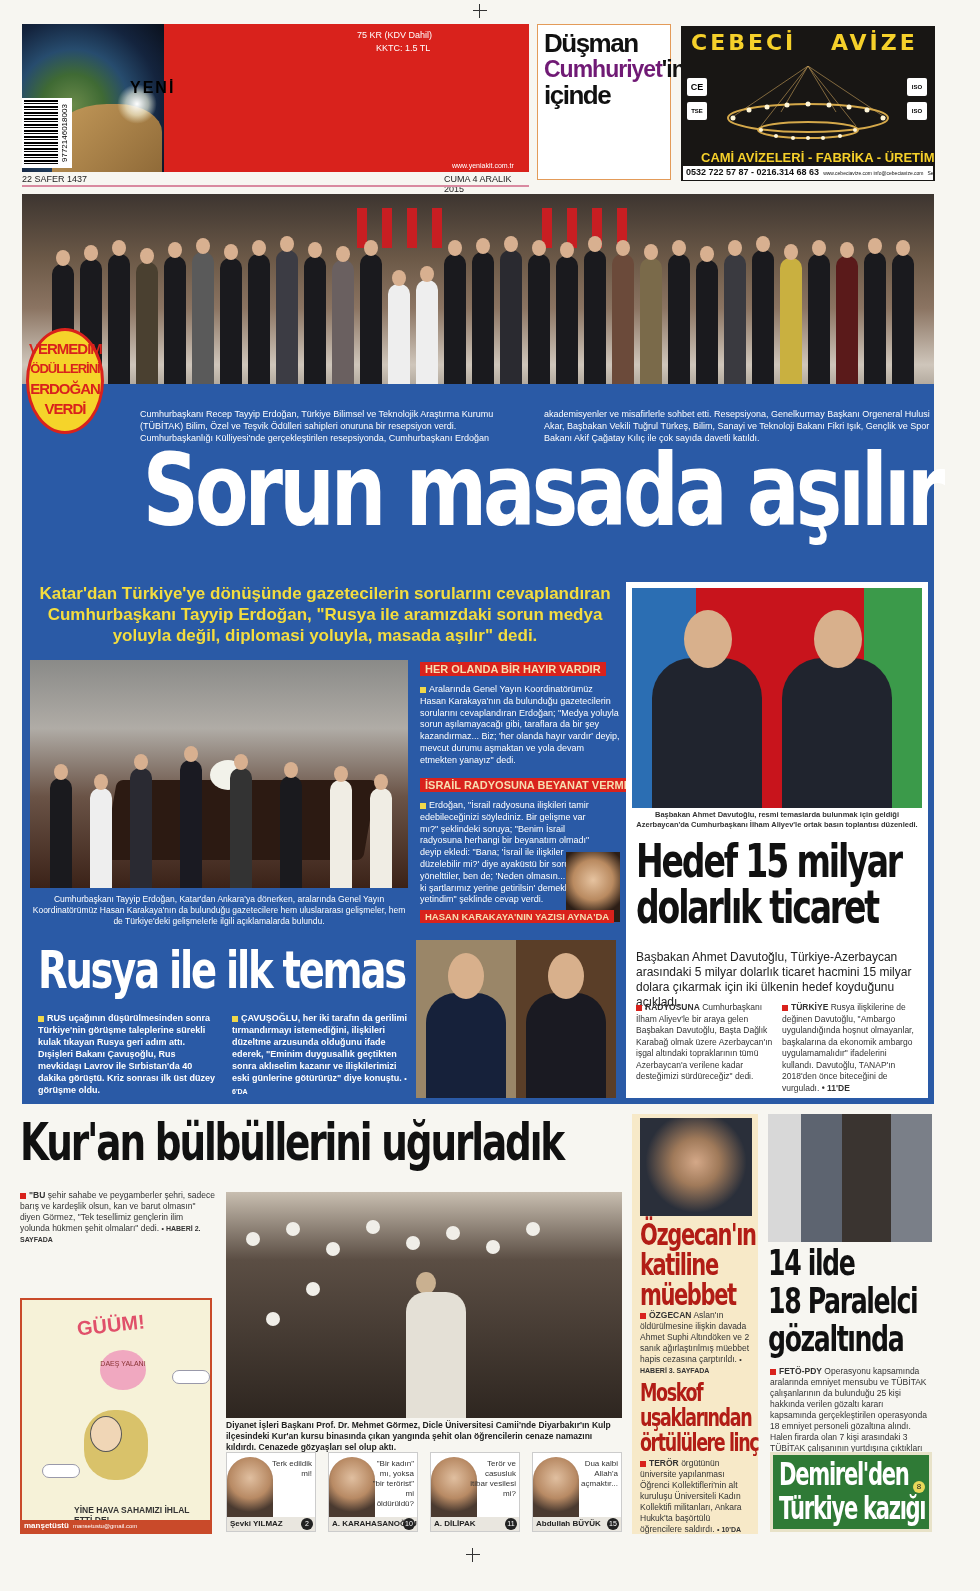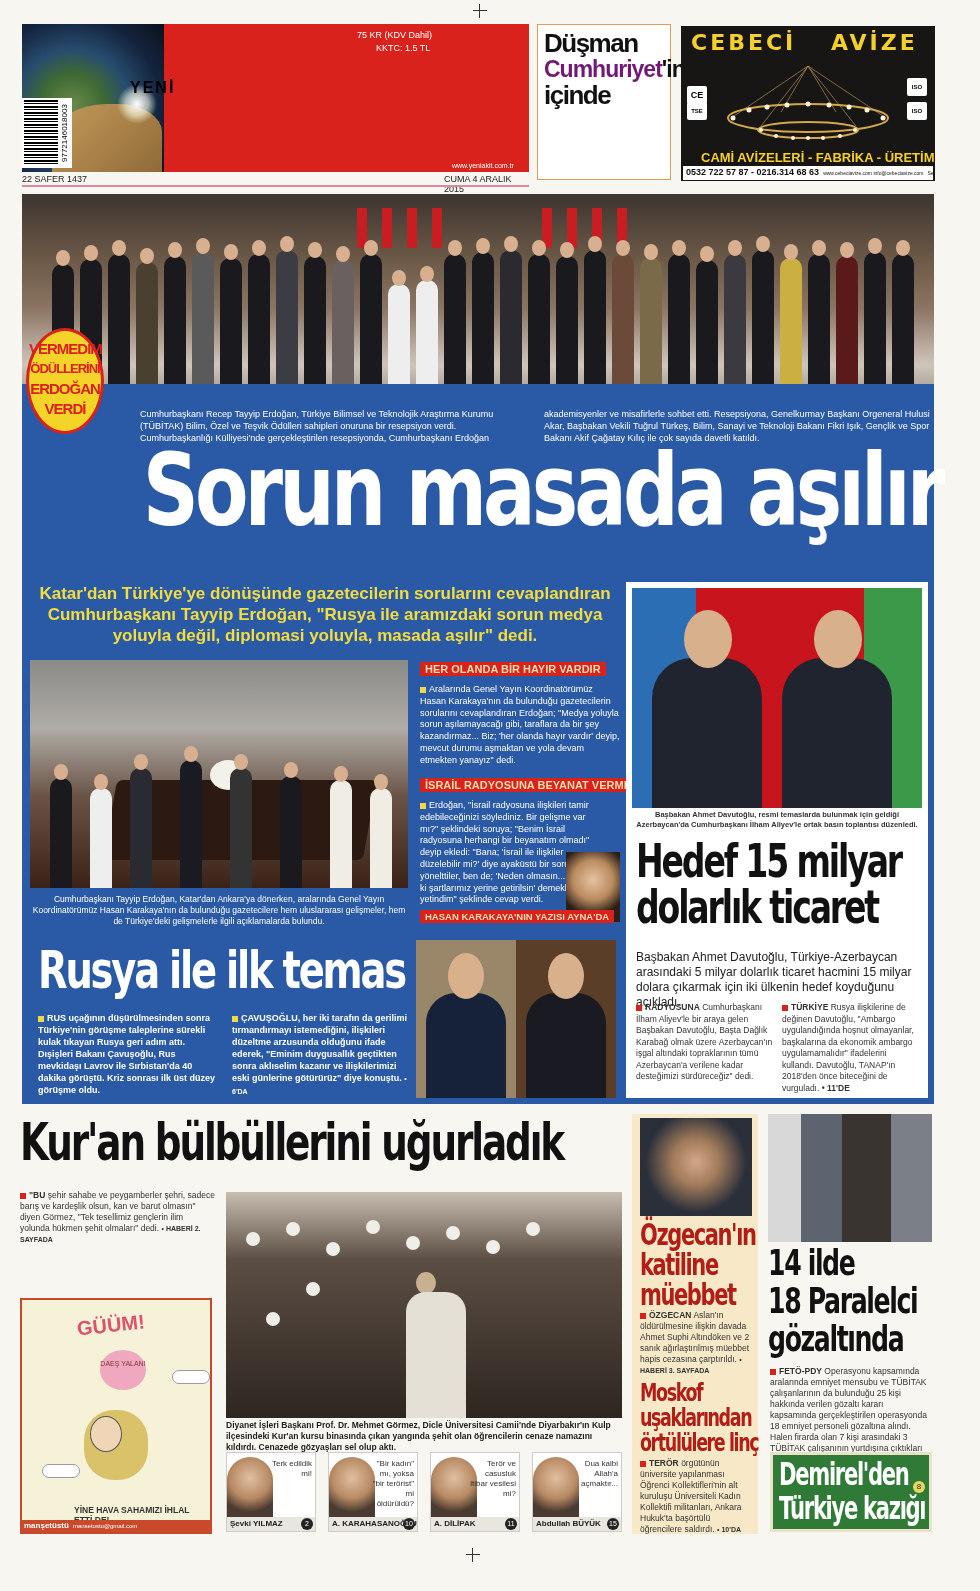--- a/index.html
+++ b/index.html
@@ -167,21 +167,21 @@
         <circle cx="162" cy="52" r="2.5"></circle>
       <circle cx="40" cy="64" r="2"></circle>
         <circle cx="55" cy="70" r="2"></circle>
         <circle cx="72" cy="72" r="2"></circle>
         <circle cx="87" cy="72" r="2"></circle>
         <circle cx="102" cy="72" r="2"></circle>
         <circle cx="119" cy="70" r="2"></circle>
         <circle cx="134" cy="64" r="2"></circle>
     </g>
   </svg>
-  <div class="cert" style="left:6px;top:60px">CE</div>
+  <div class="cert" style="left:6px;top:52px">CE</div>
   <div class="cert" style="left:6px;top:76px;font-size:6px">TSE</div>
   <div class="cert" style="left:226px;top:52px;font-size:6px">ISO</div>
   <div class="cert" style="left:226px;top:76px;font-size:6px">ISO</div>
   <div class="sub">CAMİ AVİZELERİ - FABRİKA - ÜRETİM</div>
   <div class="bar"><span>0532 722 57 87 - 0216.314 68 63</span><small>www.cebeciavize.com info@cebeciavize.com</small><small>Serencebey Cad. Madenler Mah. Cebeci Sk. No: 8 Ümraniye - İST.</small></div>
 </div>
 
 <div class="abs" id="blue"></div>
 
 <div class="abs" id="group-photo">

